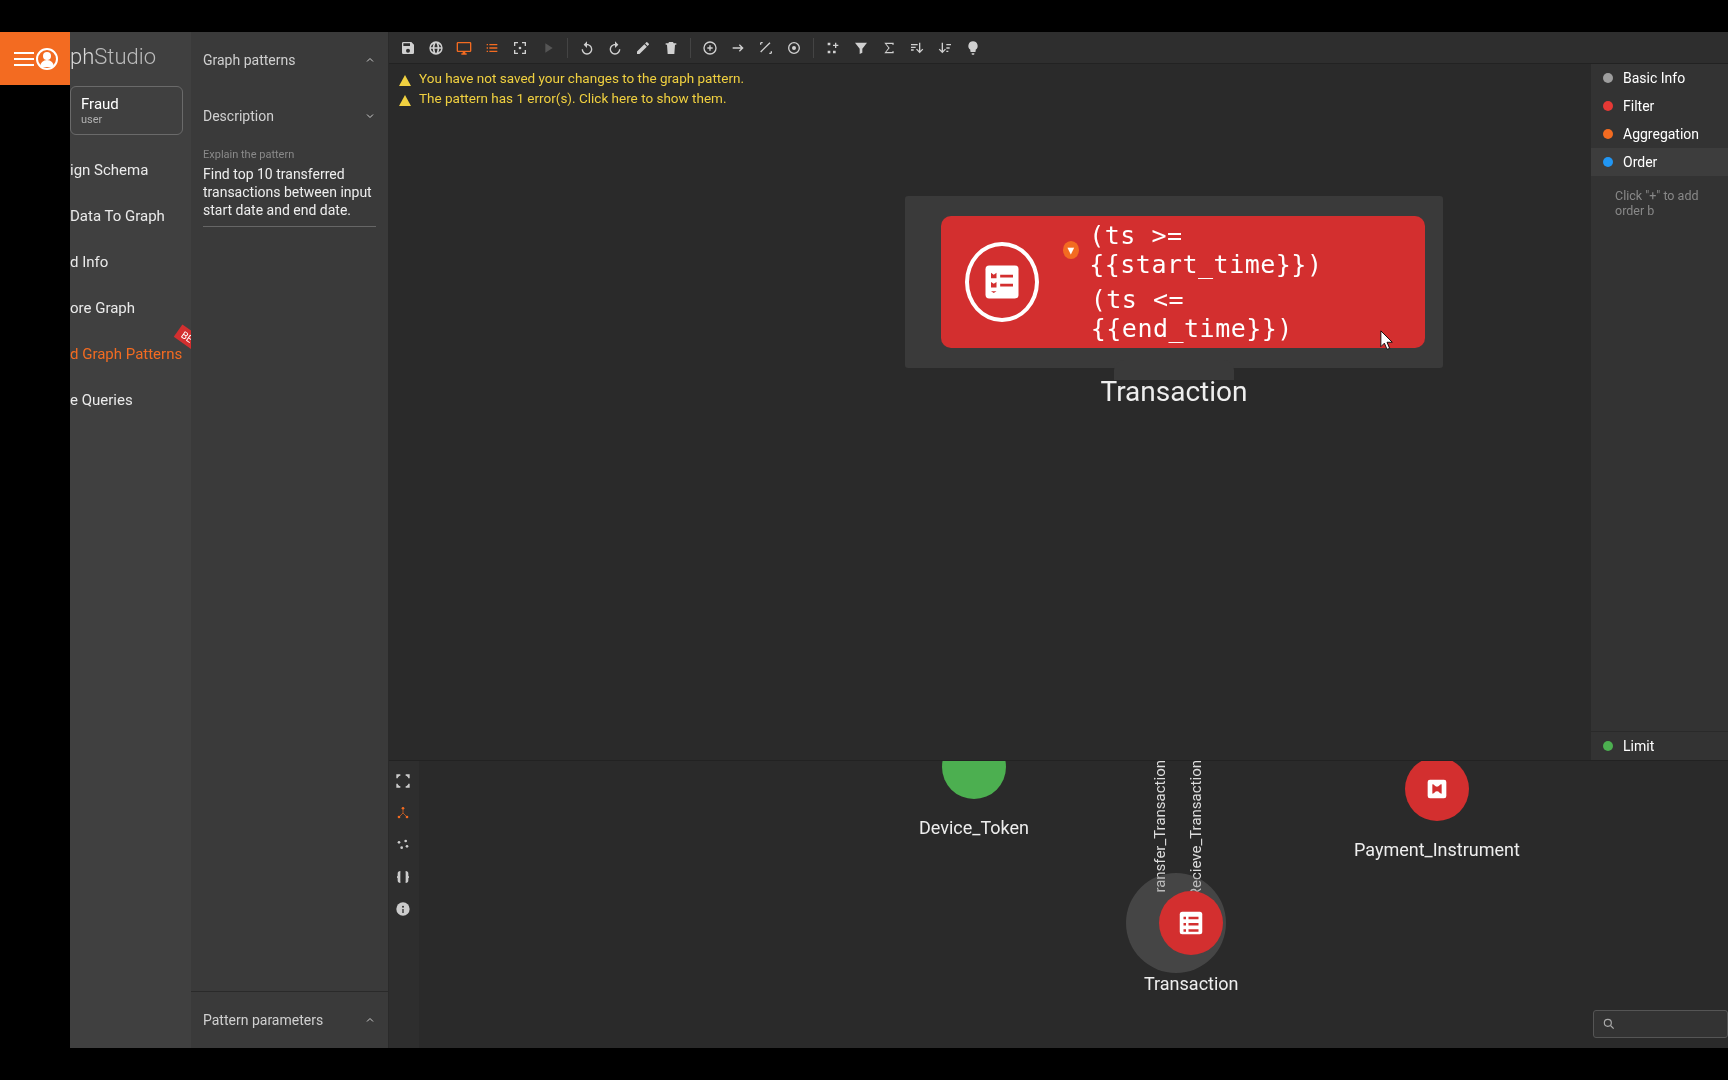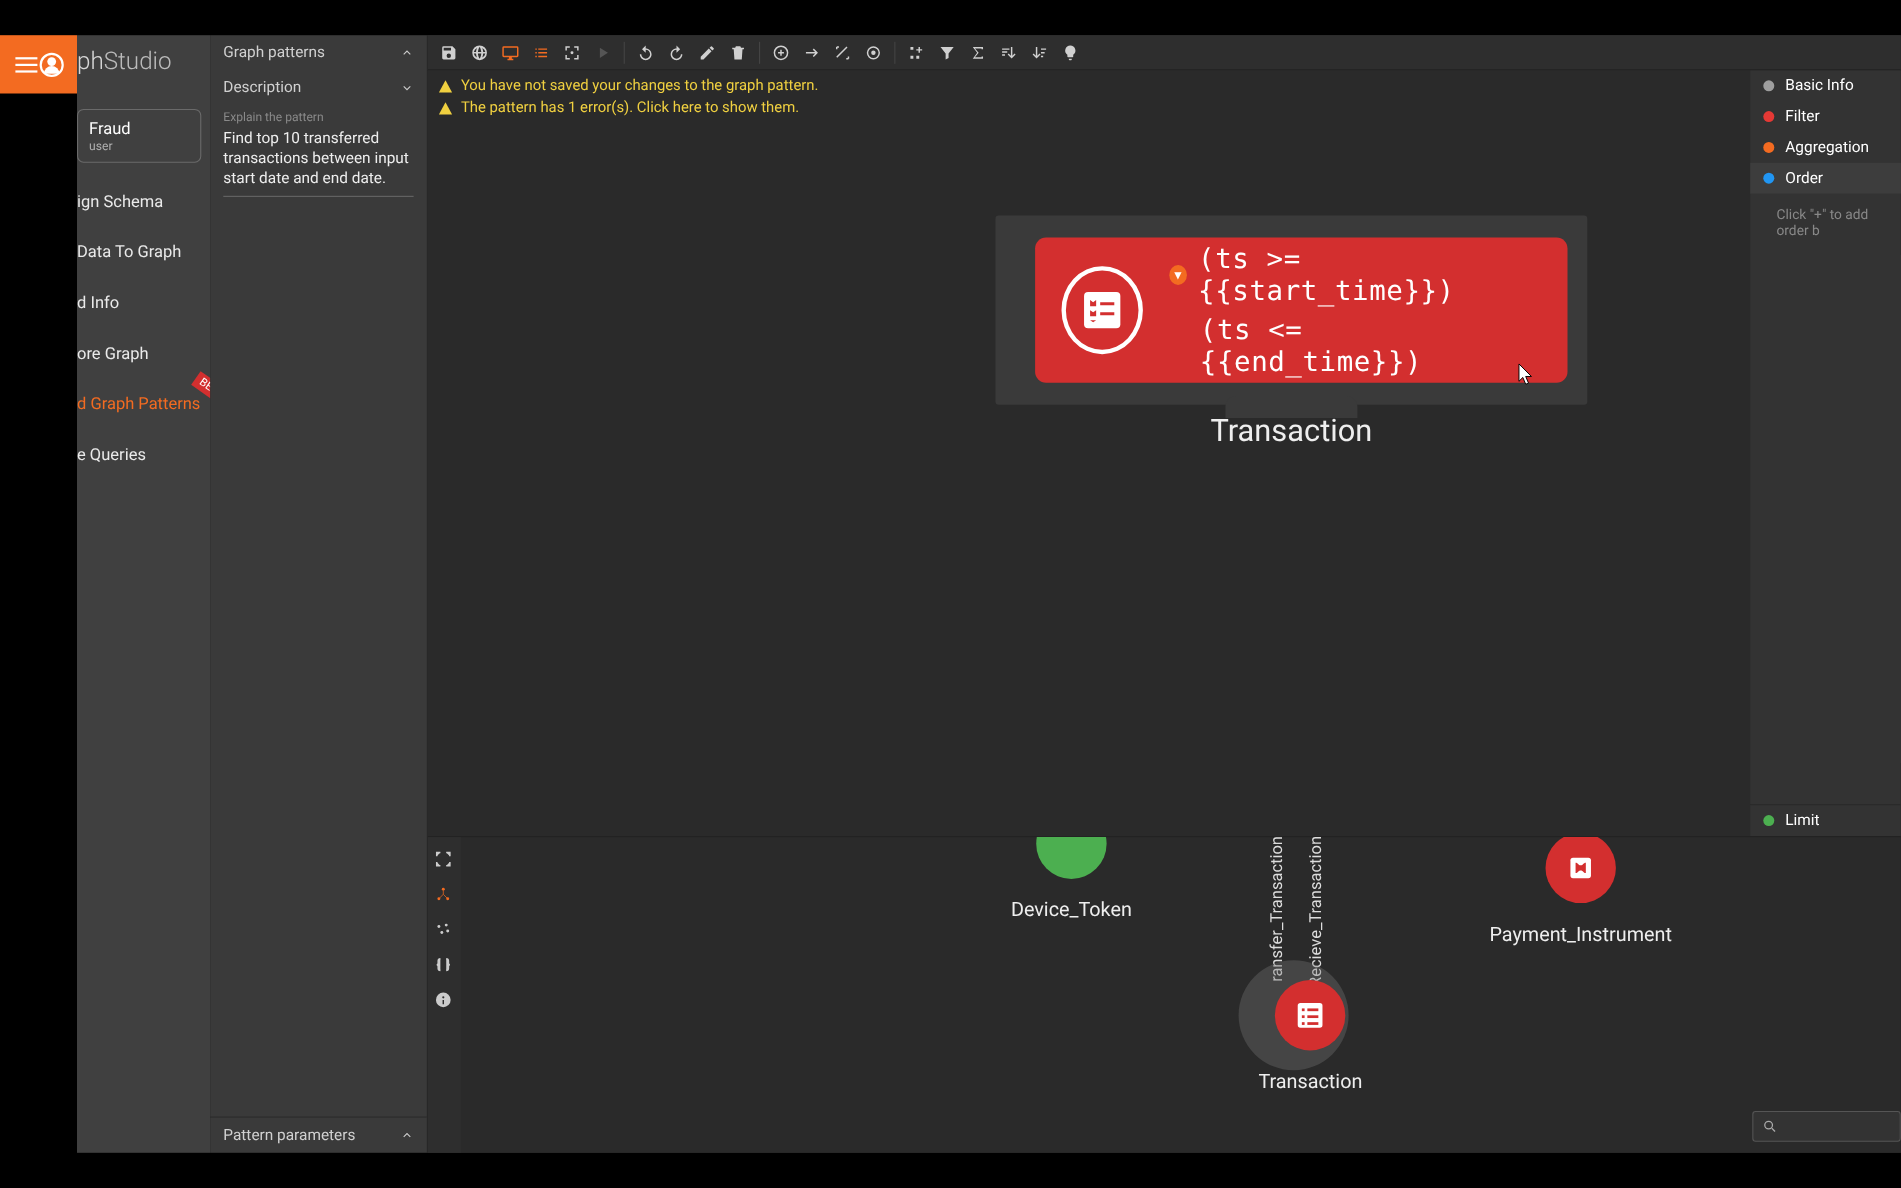--- a/index.html
+++ b/index.html
@@ -9,43 +9,43 @@
   .header-left { display: flex; align-items: center; gap: 16px; }
   .hamburger { width: 24px; height: 24px; cursor: pointer; display: flex; flex-direction: column; justify-content: center; gap: 4px; }
   .hamburger span { height: 2px; background: #fff; width: 20px; margin: 0 auto; }
   .header-right { display: flex; align-items: center; gap: 12px; }
   .avatar-icon { width: 22px; height: 22px; border-radius: 50%; border: 2px solid #fff; position: relative; }
   .avatar-icon::before { content: ''; position: absolute; width: 8px; height: 8px; border-radius: 50%; background: #fff; top: 2px; left: 50%; transform: translateX(-50%); }
   .avatar-icon::after { content:''; position:absolute; width:14px; height:7px; border-radius:7px 7px 0 0; background:#fff; bottom:1px; left:50%; transform:translateX(-50%); }
   .body { flex: 1; display: flex; min-height: 0; }
   .leftnav { width: 121px; background: #404040; display: flex; flex-direction: column; font-size: 14px; color: #e0e0e0; overflow:hidden;}
   .brand { padding: 12px 6px 14px 0; font-size: 22px; font-weight: 300; color: #d8d8d8; white-space:nowrap;}
-  .graph-selector { border: 1px solid #6a6a6a; border-radius: 6px; padding: 8px 10px; margin: 16px 8px 12px 0; }
+  .graph-selector { border: 1px solid #6a6a6a; border-radius: 6px; padding: 8px 10px; margin: 3px 8px 12px 0; }
   .graph-selector .gname { font-size: 15px; color: #fff; }
   .graph-selector .gsub { font-size: 11px; color: #b0b0b0; }
   .nav-item { padding: 14px 8px 14px 0; font-size: 15px; color: #eaeaea; white-space: nowrap; cursor: pointer; }
   .nav-item.active { color: #f36b21; position: relative; }
   .beta { position: absolute; right: -18px; top: 2px; background: #d32f2f; color:#fff; font-size:10px; padding:2px 5px; transform: rotate(35deg); }
   .midpanel { width: 198px; background: #3a3a3a; display: flex; flex-direction: column; border-right:1px solid #2a2a2a;}
-  .panel-header { display: flex; justify-content: space-between; align-items: center; padding: 8px 12px; font-size: 14px; color: #d0d0d0; cursor:pointer;}
+  .panel-header { display: flex; justify-content: space-between; align-items: center; padding: 20px 12px; font-size: 14px; color: #d0d0d0; cursor:pointer;}
   .chevron { width: 12px; height: 12px; }
   .desc-block { padding: 4px 12px 12px 12px; }
   .desc-label { font-size: 11px; color: #8a8a8a; margin-bottom: 4px; }
   .desc-text { font-size: 14px; line-height: 1.3; color: #eee; border-bottom: 1px solid #666; padding-bottom: 6px;}
   .param-header { margin-top: auto; border-top: 1px solid #2a2a2a; gap: 28px; }
   .main { flex: 1; display: flex; flex-direction: column; min-width: 0; background:#2a2a2a;}
   .toolbar { height: 32px; background: #2e2e2e; display: flex; align-items: center; padding: 0 6px; gap: 2px; border-bottom:1px solid #222;}
   .tb { width: 26px; height: 26px; display: flex; align-items: center; justify-content: center; color: #d0d0d0; cursor: pointer; font-size: 15px;}
   .tb.active { color: #f36b21; }
   .tb.disabled { color: #555; }
   .tb-sep { width: 1px; height: 20px; background: #444; margin: 0 4px; }
   .canvas-wrap { flex:1; display:flex; min-height:0;}
   .canvas { flex: 1; position: relative; background: #2a2a2a; overflow:hidden;}
   .warn-area { position: absolute; top: 4px; left: 10px; }
-  .warn-line { display: flex; align-items: center; gap: 8px; font-size: 13.5px; color: #f0d040; padding: 2px 0; }
+  .warn-line { display: flex; align-items: flex-end; gap: 8px; font-size: 13.5px; color: #f0d040; padding: 2px 0; }
   .warn-tri { width:0;height:0;border-left:6px solid transparent;border-right:6px solid transparent;border-bottom:11px solid #f0d040;}
   .node-card-wrap { position: absolute; left: 516px; top: 132px; width: 538px; height: 172px; background: #3a3a3a; border-radius: 3px; padding:20px 18px 6px 36px;}
   .node-card { background: #d32f2f; border-radius: 10px; height: 132px; display: flex; align-items: center; padding: 0 24px; gap: 24px; }
   .node-icon { width: 80px; height: 80px; border-radius: 50%; border: 4px solid #fff; display: flex; align-items: center; justify-content: center; }
   .node-icon svg { width: 44px; height: 44px; }
   .node-filters { display: flex; flex-direction: column; gap: 6px; font-family: "Consolas","Menlo",monospace; font-size: 25px; color: #fff; letter-spacing: 0.5px;}
   .filter-row { display: flex; align-items: center; gap: 10px; }
   .filter-chip { width: 18px; height: 18px; border-radius: 50%; background: #f36b21; color:#fff; display:flex;align-items:center;justify-content:center;font-size:11px;}
   .node-card-label { position:absolute; left:0; bottom:-40px; width:100%; text-align:center; font-size:28px; color:#eee;}
   .node-card-labelbar { position:absolute; left:50%; transform:translateX(-50%); bottom:-12px; width:120px; height:20px; background:#3a3a3a; border-radius:10px 10px 0 0;}

